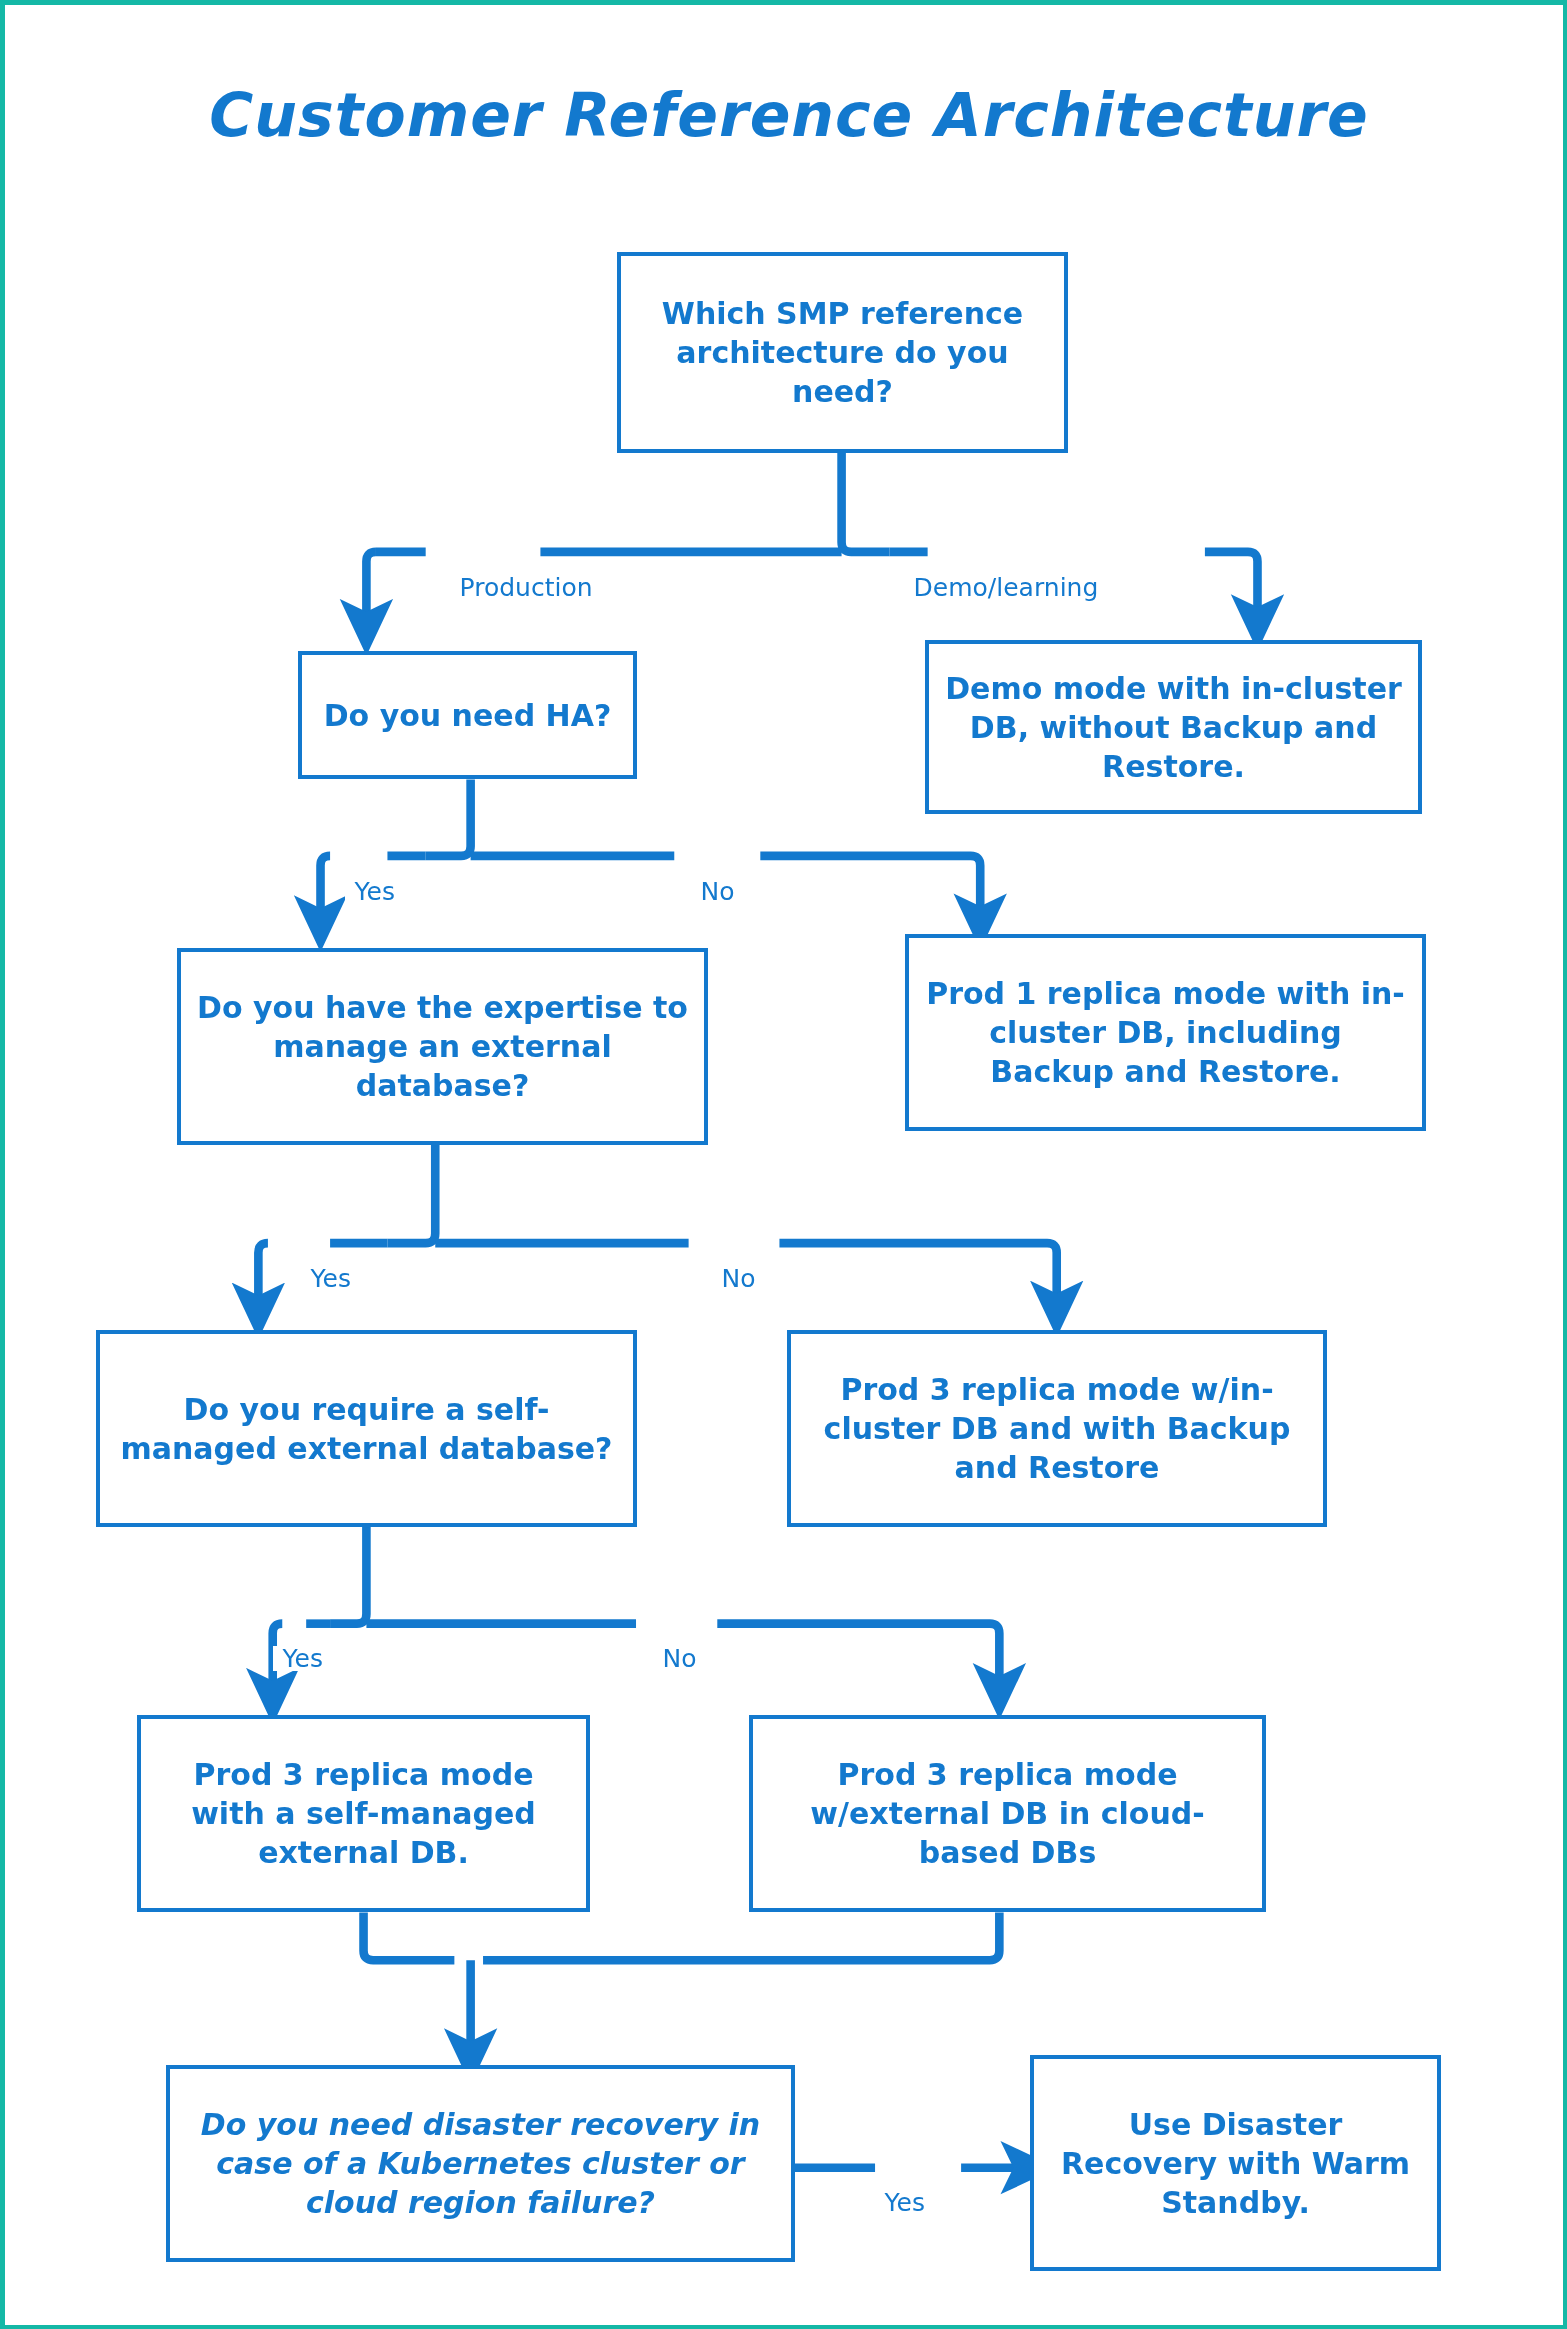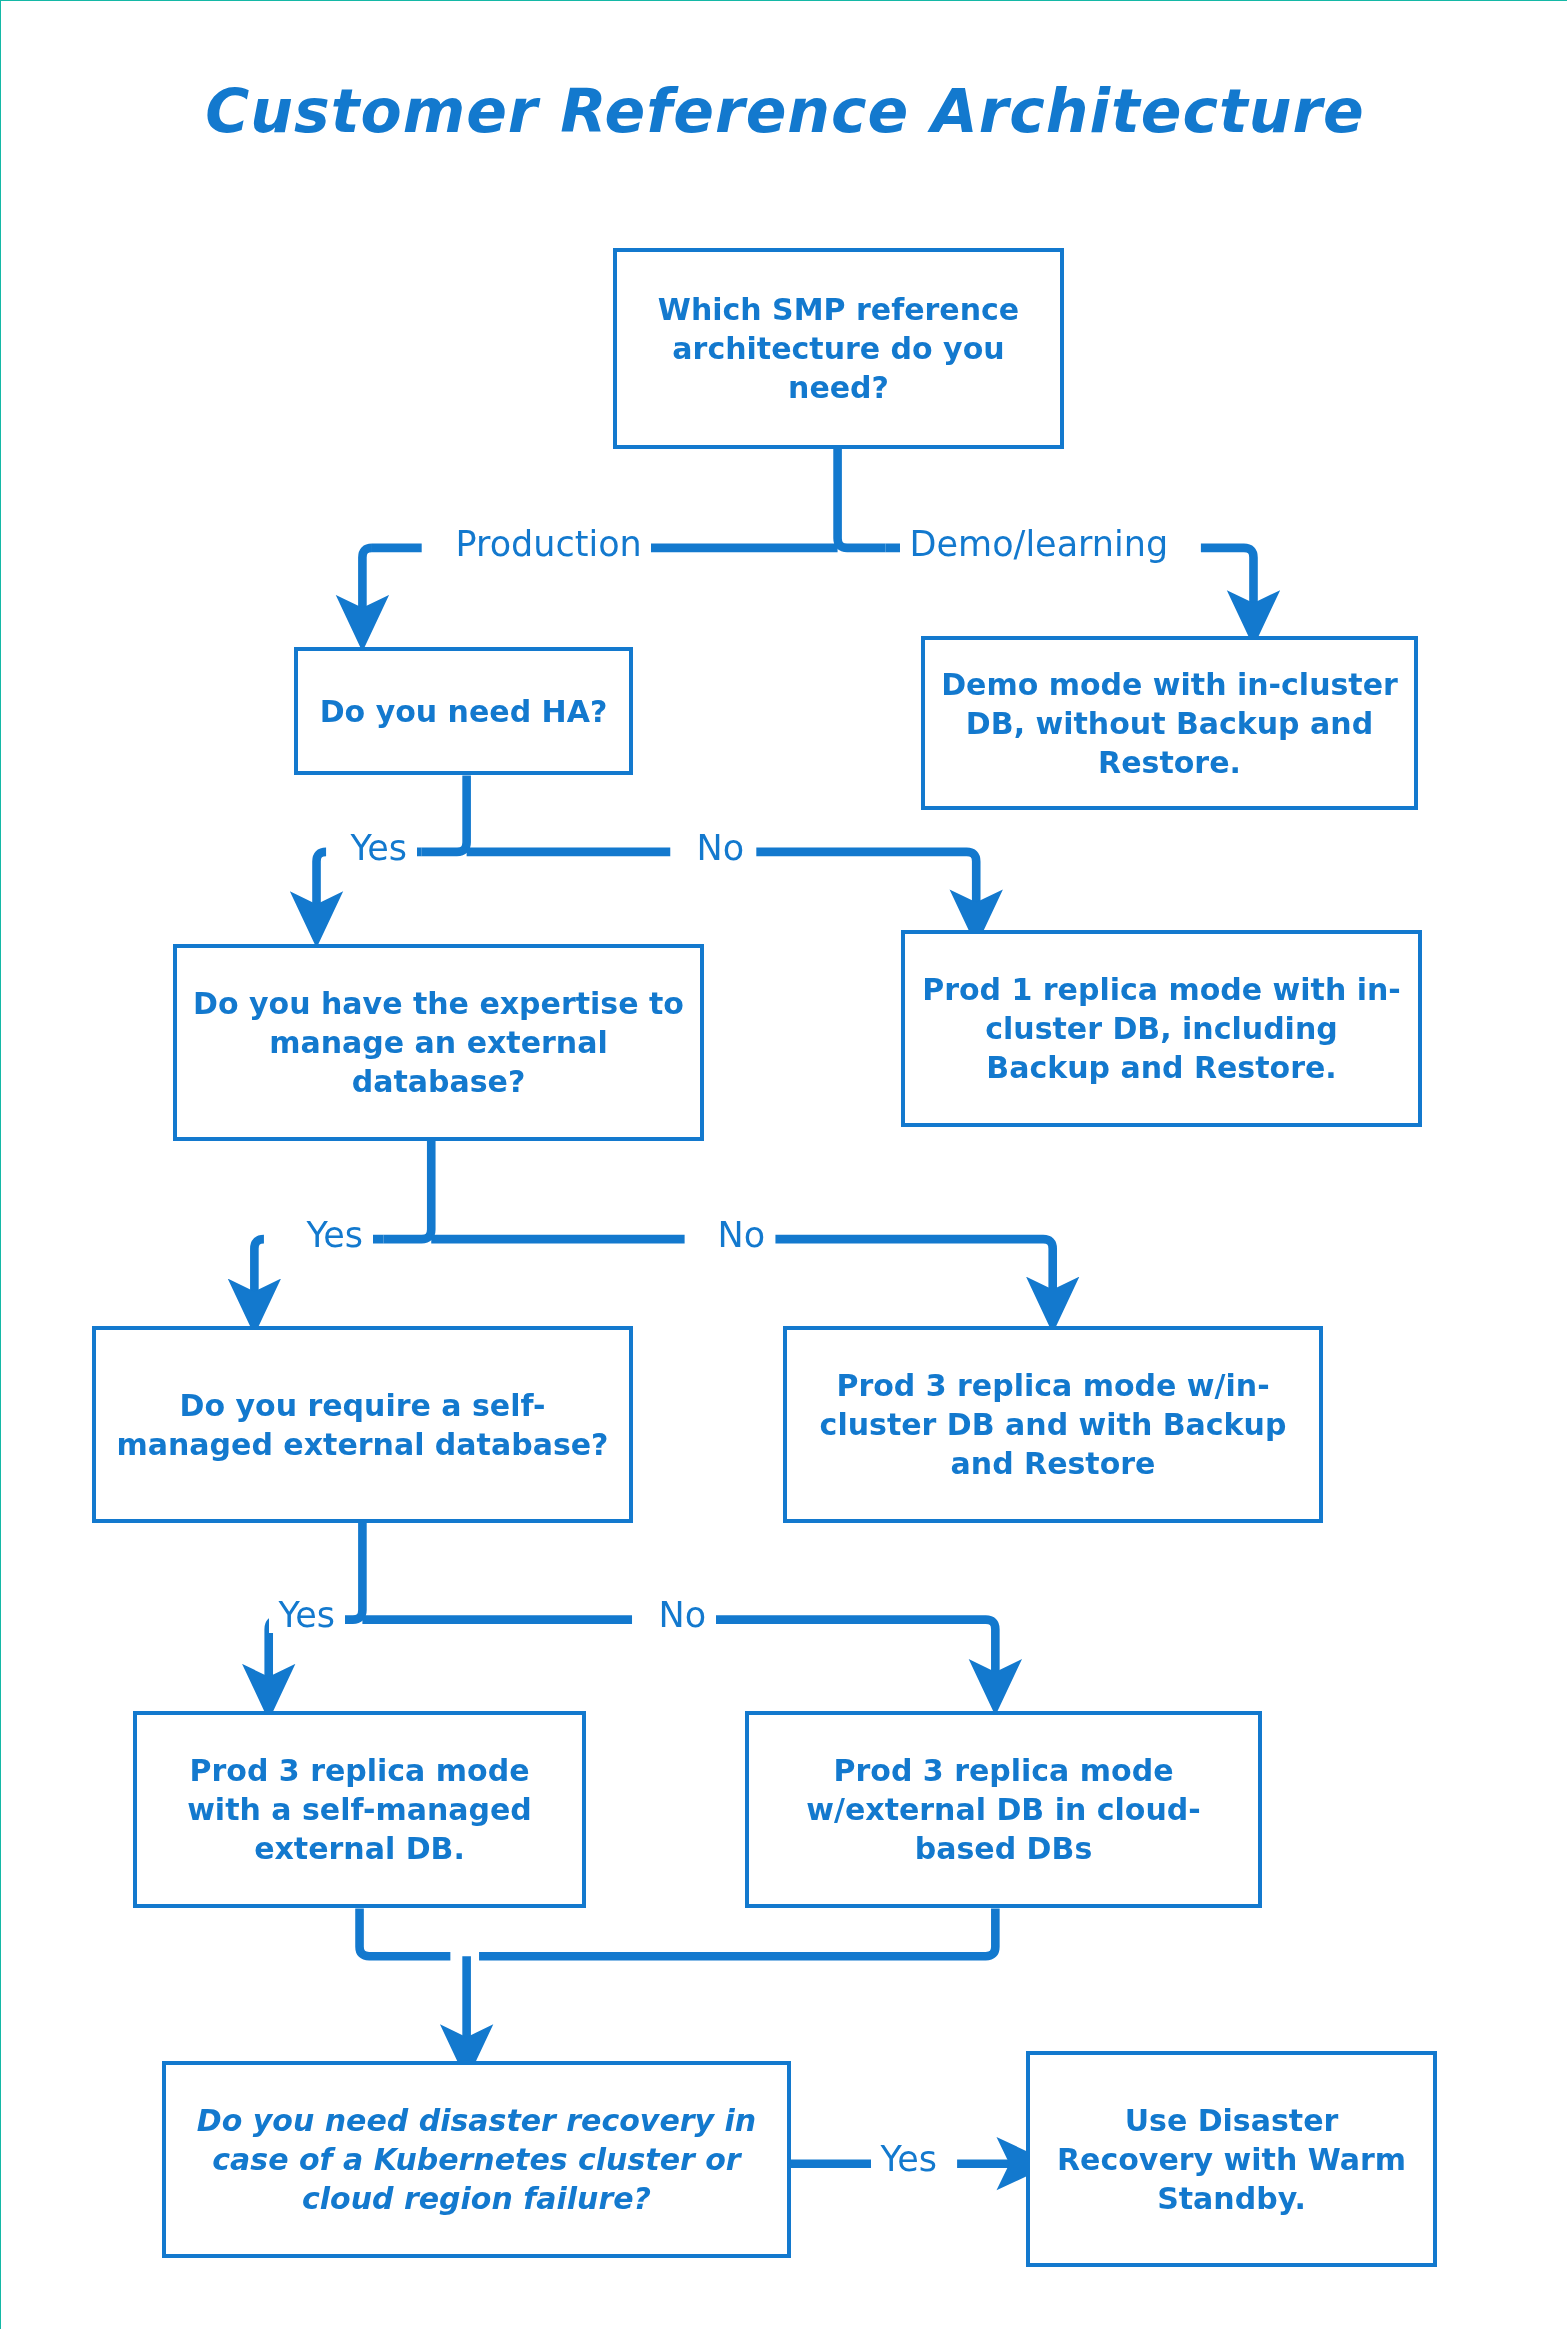--- a/index.html
+++ b/index.html
@@ -5,21 +5,21 @@
   html, body {
     margin: 0;
     padding: 0;
     background: #ffffff;
   }
   #canvas {
     position: relative;
     width: 1568px;
     height: 2330px;
     background: #ffffff;
-    border: 1px solid #14b8a6;
+    border: 5px solid #14b8a6;
     box-sizing: border-box;
     overflow: hidden;
     font-family: "Liberation Sans", sans-serif;
   }
   #title {
     position: absolute;
     left: 0;
     top: 75px;
     width: 1568px;
     text-align: center;
@@ -54,25 +54,26 @@
     font-size: 30px;
     line-height: 1.30;
     padding: 5.7px 13.4px;
   }
   .node span { display: block; }
   .edge-label {
     position: absolute;
     color: #1379CE;
     font-family: "DejaVu Sans", sans-serif;
     font-weight: normal;
-    font-size: 35px;
+    font-size: 25px;
     line-height: 1;
     background: #ffffff;
     padding: 0 9.6px;
     white-space: nowrap;
+    margin-top: 44px;
   }
 </style>
 </head>
 <body>
 
 <div id="canvas">
 
   <div id="title">Customer Reference Architecture</div>
 
   <svg class="wires" viewBox="0 0 1640 2437" xmlns="http://www.w3.org/2000/svg">

